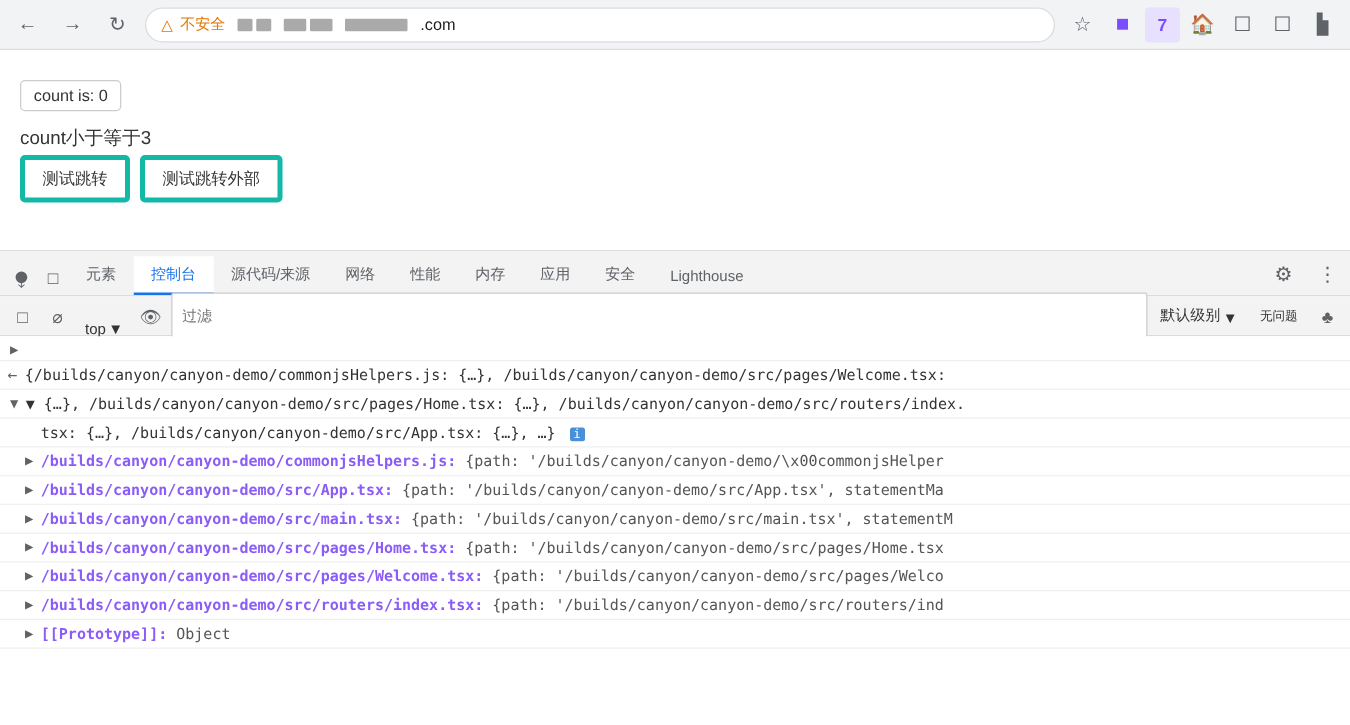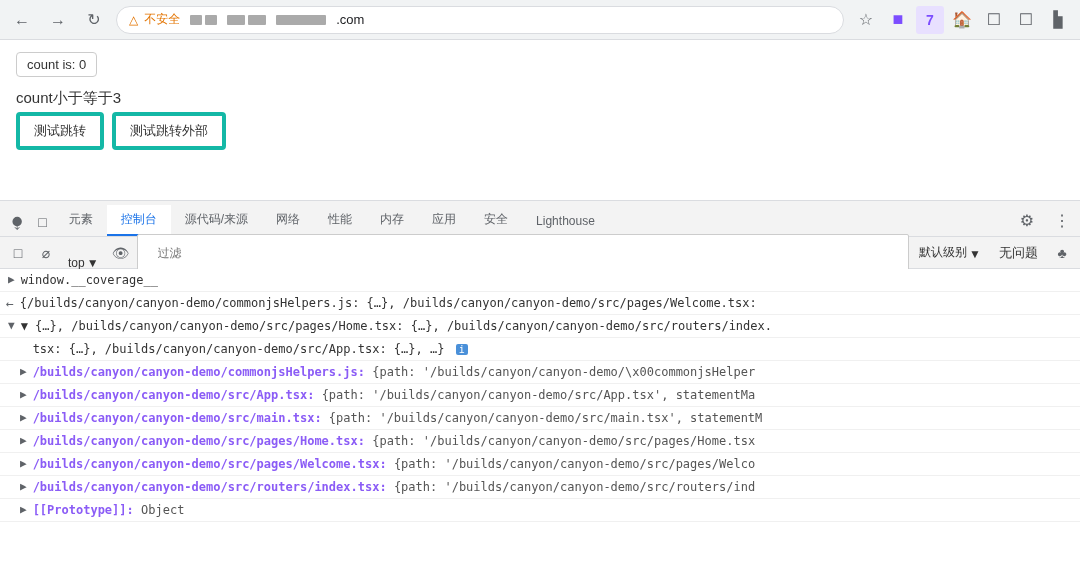--- a/index.html
+++ b/index.html
@@ -48,21 +48,21 @@
       display: flex; align-items: center; justify-content: center;
       cursor: pointer;
       font-size: 16px;
       color: #5f6368;
       position: relative;
     }
 
     
     .page-content {
       background: #fff;
-      padding: 12px 16px;
+      padding: 24px 16px;
       height: 160px;
     }
     .count-badge {
       display: inline-block;
       border: 1px solid #ccc;
       border-radius: 4px;
       padding: 4px 10px;
       font-size: 13px;
       color: #333;
       margin-bottom: 12px;
@@ -157,35 +157,35 @@
       cursor: pointer;
       font-size: 12px;
       color: #333;
       margin-top: 20px;
     }
     .dt-filter {
       flex: 1;
       height: 38px;
       border: 1px solid #ccc;
       border-radius: 2px;
-      padding: 0 20px;
+      padding: 0 8px;
       font-size: 12px;
       color: #555;
       background: #fff;
     }
     .dt-level {
       display: flex; align-items: flex-end; gap: 2px;
       font-size: 12px;
       color: #333;
       padding: 2px 6px;
       cursor: pointer;
       border: none; background: transparent;
     }
     .dt-issues {
-      font-size: 13px;
+      font-size: 10px;
       color: #333;
       padding: 2px 8px;
     }
 
     
     .devtools-console {
       flex: 1;
       overflow: hidden;
       background: #fff;
       font-family: 'Consolas', 'Monaco', monospace;
@@ -299,23 +299,20 @@
       <span>▼</span>
     </div>
     <div class="dt-issues">无问题</div>
     <div class="dt-toolbar-btn" style="font-size:14px;">♣</div>
   </div>
 
   <div class="devtools-console">
 
     <div class="console-line">
       <span class="console-arrow expand">▶</span>
-      <span class="console-content">
-        <span style="color:#333;">window.__coverage__</span>
-      </span>
     </div>
 
     <div class="console-line" style="padding-left:6px;">
       <span class="console-arrow" style="color:#5f6368;font-size:13px;">←</span>
       <span class="console-content">
         <span style="color:#333;">{/builds/canyon/canyon-demo/commonjsHelpers.js: {…}, /builds/canyon/canyon-demo/src/pages/Welcome.tsx:</span>
       </span>
     </div>
 
     <div class="console-line">

